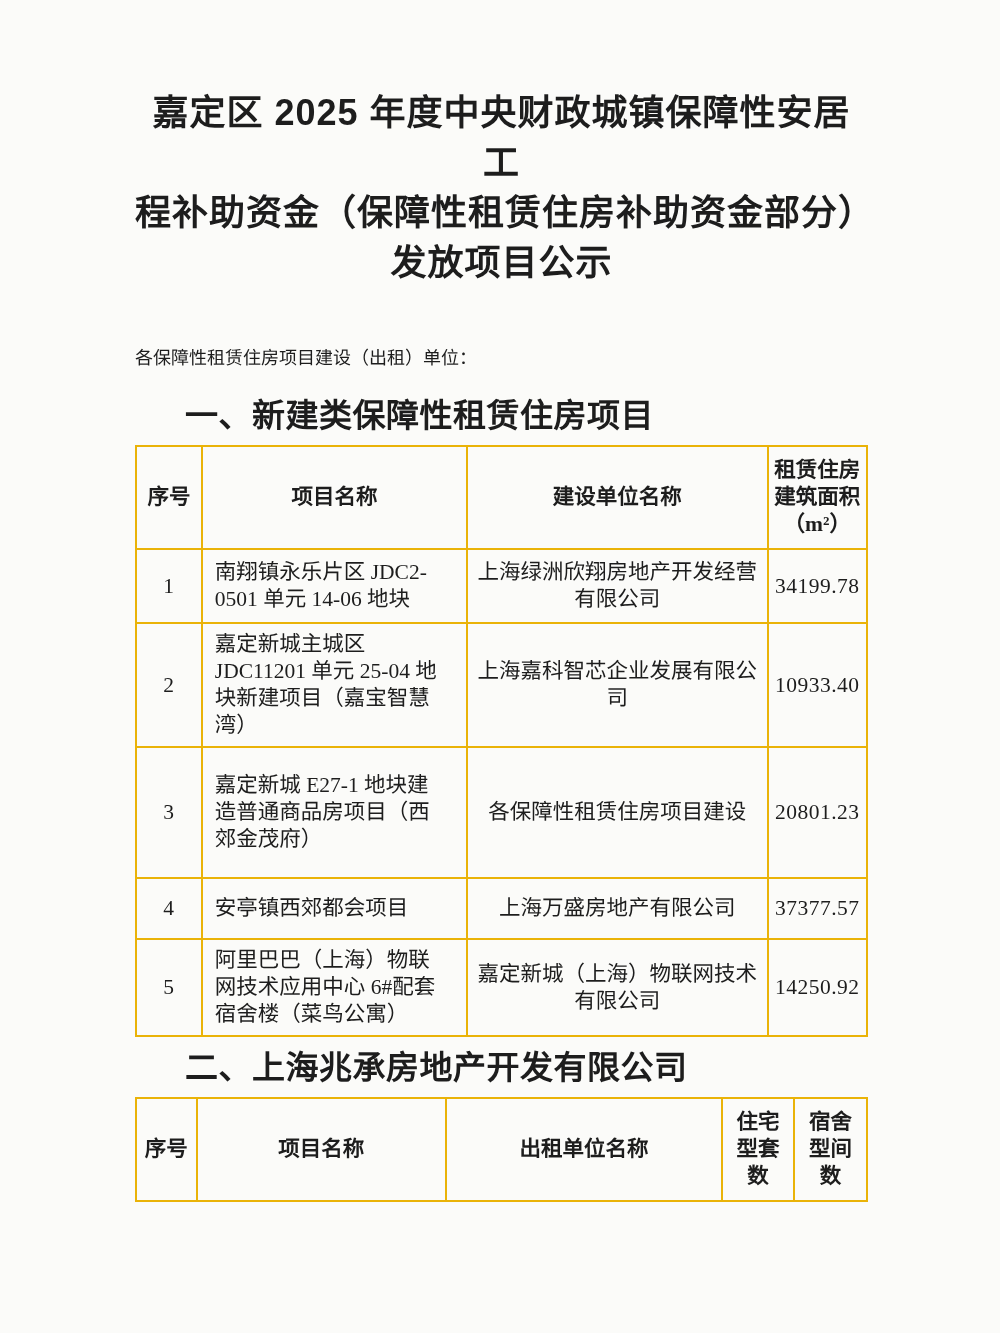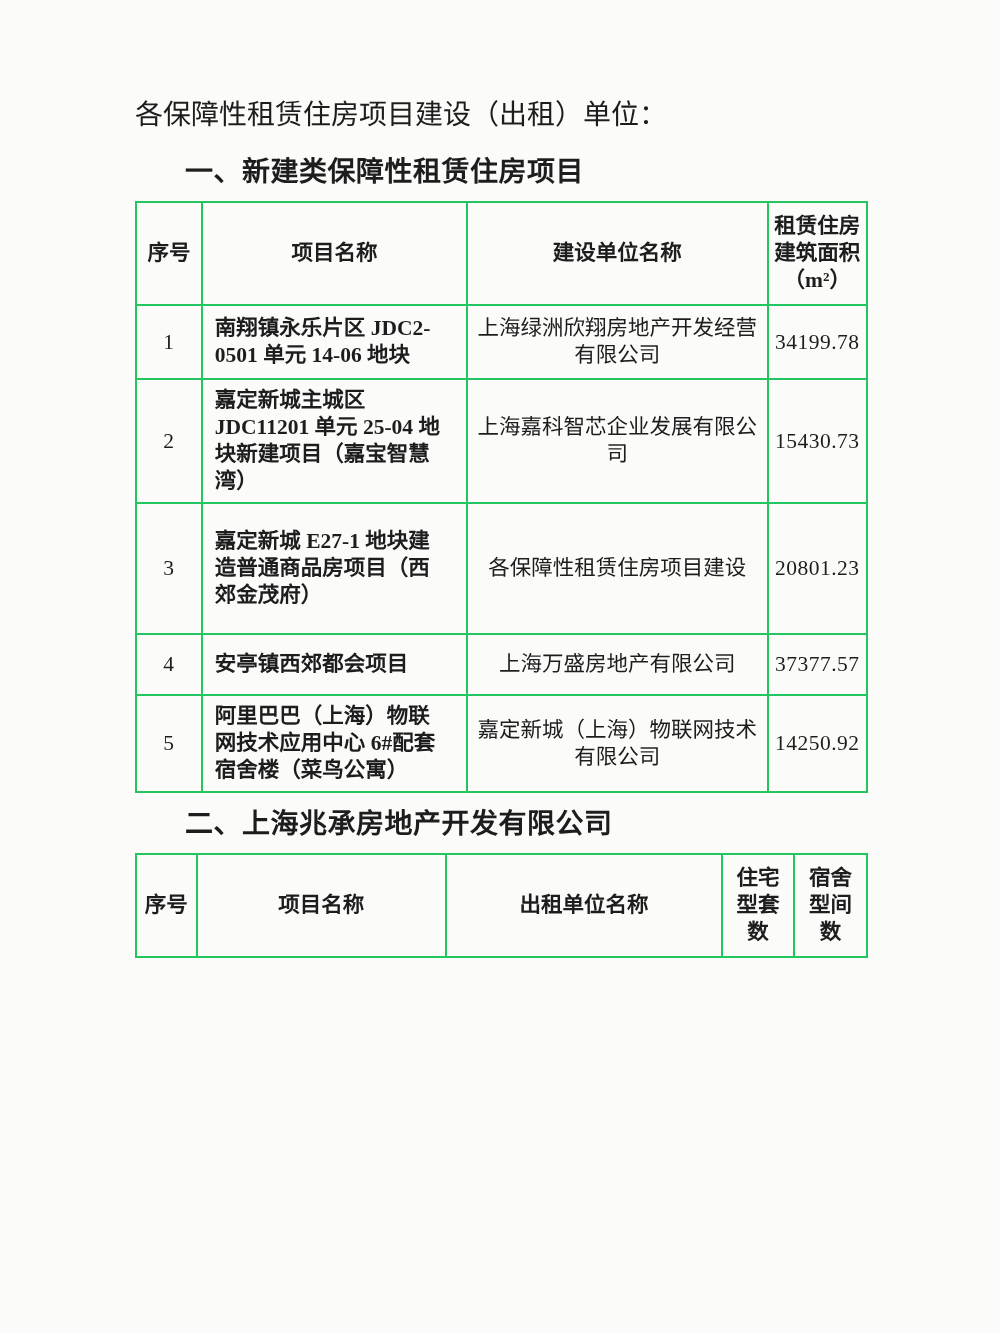--- a/index.html
+++ b/index.html
@@ -27,63 +27,62 @@
     font-family: "Liberation Sans", "DejaVu Sans", sans-serif;
     font-weight: 700;
     font-size: 36px;
     line-height: 50px;
     text-align: center;
     letter-spacing: 1px;
   }
   .doc-title .title-line { display: block; }
   
   .body-text {
-    font-size: 28px;
+    font-size: 18px;
     line-height: 53px;
   }
   .body-text p { margin: 0; }
   .body-text .indent { text-indent: 2em; }
   .body-text .justify { text-align: justify; }
   
   .section-heading {
     margin: 14px 0 12px 0;
     padding-left: 50px;
     font-family: Liberation Serif, serif;
     font-weight: 700;
-    font-size: 28px;
+    font-size: 33px;
     line-height: 34px;
     letter-spacing: 0.5px;
   }
   
   table.doc-table {
     width: 100%;
     border-collapse: collapse;
     table-layout: fixed;
     background: #fbfbf9;
   }
   table.doc-table th,
   table.doc-table td {
-    border: 2px solid #22c55e;
+    border: 2px solid #eab308;
     padding: 7px 6px;
     text-align: center;
     vertical-align: middle;
     font-size: 21.5px;
     line-height: 27px;
     word-break: break-word;
   }
   table.doc-table th {
     font-weight: 700;
     padding: 10px 4px;
   }
   
   #table1 td:nth-child(2) {
     text-align: left;
     padding-left: 12px;
     padding-right: 18px;
-    font-weight: bold;
   }
   #table1 td:nth-child(4), #table1 td:nth-child(1) { letter-spacing: 0.5px; }
   #table1 tbody tr:nth-child(3) td { padding-top: 24px; padding-bottom: 24px; }
   #table1 tbody tr:nth-child(4) td { padding-top: 16px; padding-bottom: 16px; }
   #table1 tbody tr:nth-child(1) td { padding-top: 9px; padding-bottom: 9px; }
   
   #table1 col.c-no   { width: 9%; }
   #table1 col.c-proj { width: 36.3%; }
   #table1 col.c-org  { width: 41.1%; }
   #table1 col.c-area { width: 13.6%; }
@@ -92,20 +91,25 @@
   #table2 col.c-proj  { width: 34.1%; }
   #table2 col.c-org   { width: 37.8%; }
   #table2 col.c-unit  { width: 9.8%; }
   #table2 col.c-room  { width: 10%; }
 </style>
 </head>
 <body>
 
 <div class="page">
 
+  <h1 class="doc-title">
+    <span class="title-line">嘉定区 2025 年度中央财政城镇保障性安居工</span>
+    <span class="title-line">程补助资金（保障性租赁住房补助资金部分）</span>
+    <span class="title-line">发放项目公示</span>
+  </h1>
 
   <div class="body-text">
     <p>各保障性租赁住房项目建设（出租）单位：</p>
   </div>
 
   <h2 class="section-heading">一、新建类保障性租赁住房项目</h2>
 
   <table id="table1" class="doc-table">
     <colgroup>
       <col class="c-no">
@@ -125,21 +129,21 @@
         <tr>
           <td>1</td>
           <td>南翔镇永乐片区 JDC2-0501 单元 14-06 地块</td>
           <td>上海绿洲欣翔房地产开发经营有限公司</td>
           <td>34199.78</td>
         </tr>
         <tr>
           <td>2</td>
           <td>嘉定新城主城区 JDC11201 单元 25-04 地块新建项目（嘉宝智慧湾）</td>
           <td>上海嘉科智芯企业发展有限公司</td>
-          <td>15430.73</td>
+          <td>10933.40</td>
         </tr>
         <tr>
           <td>3</td>
           <td>嘉定新城 E27-1 地块建造普通商品房项目（西郊金茂府）</td>
           <td>各保障性租赁住房项目建设</td>
           <td>20801.23</td>
         </tr>
         <tr>
           <td>4</td>
           <td>安亭镇西郊都会项目</td>

